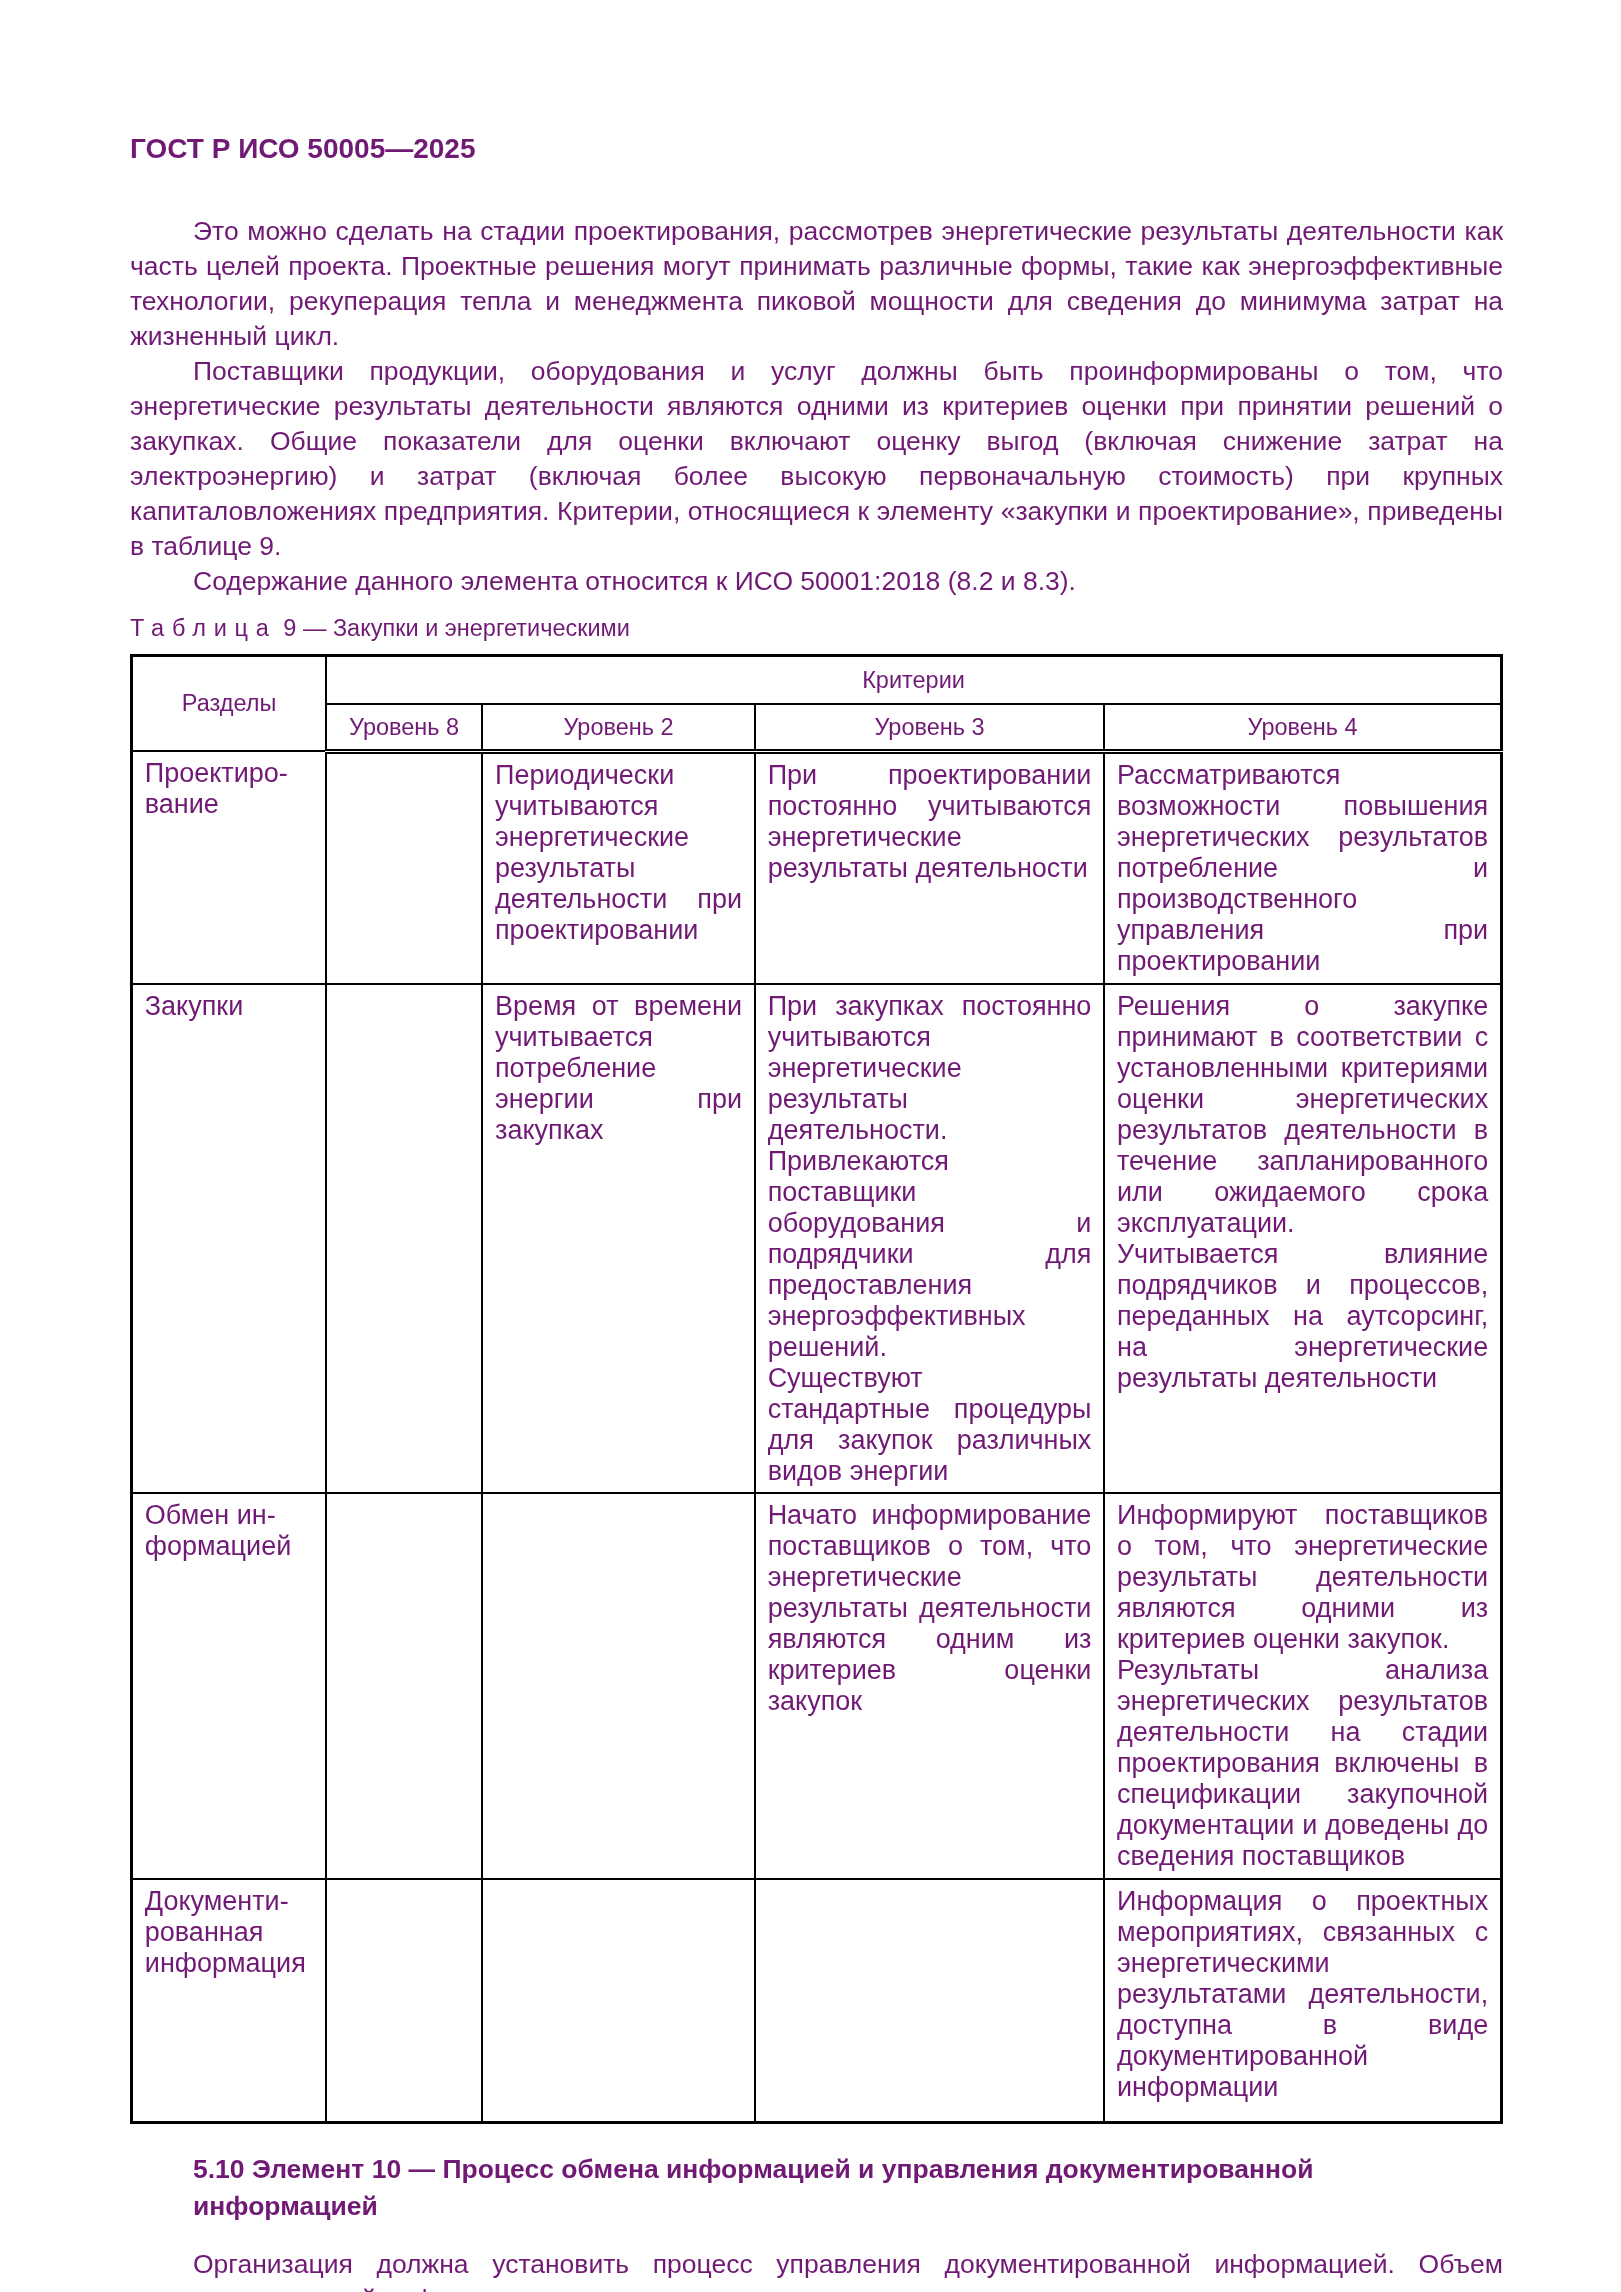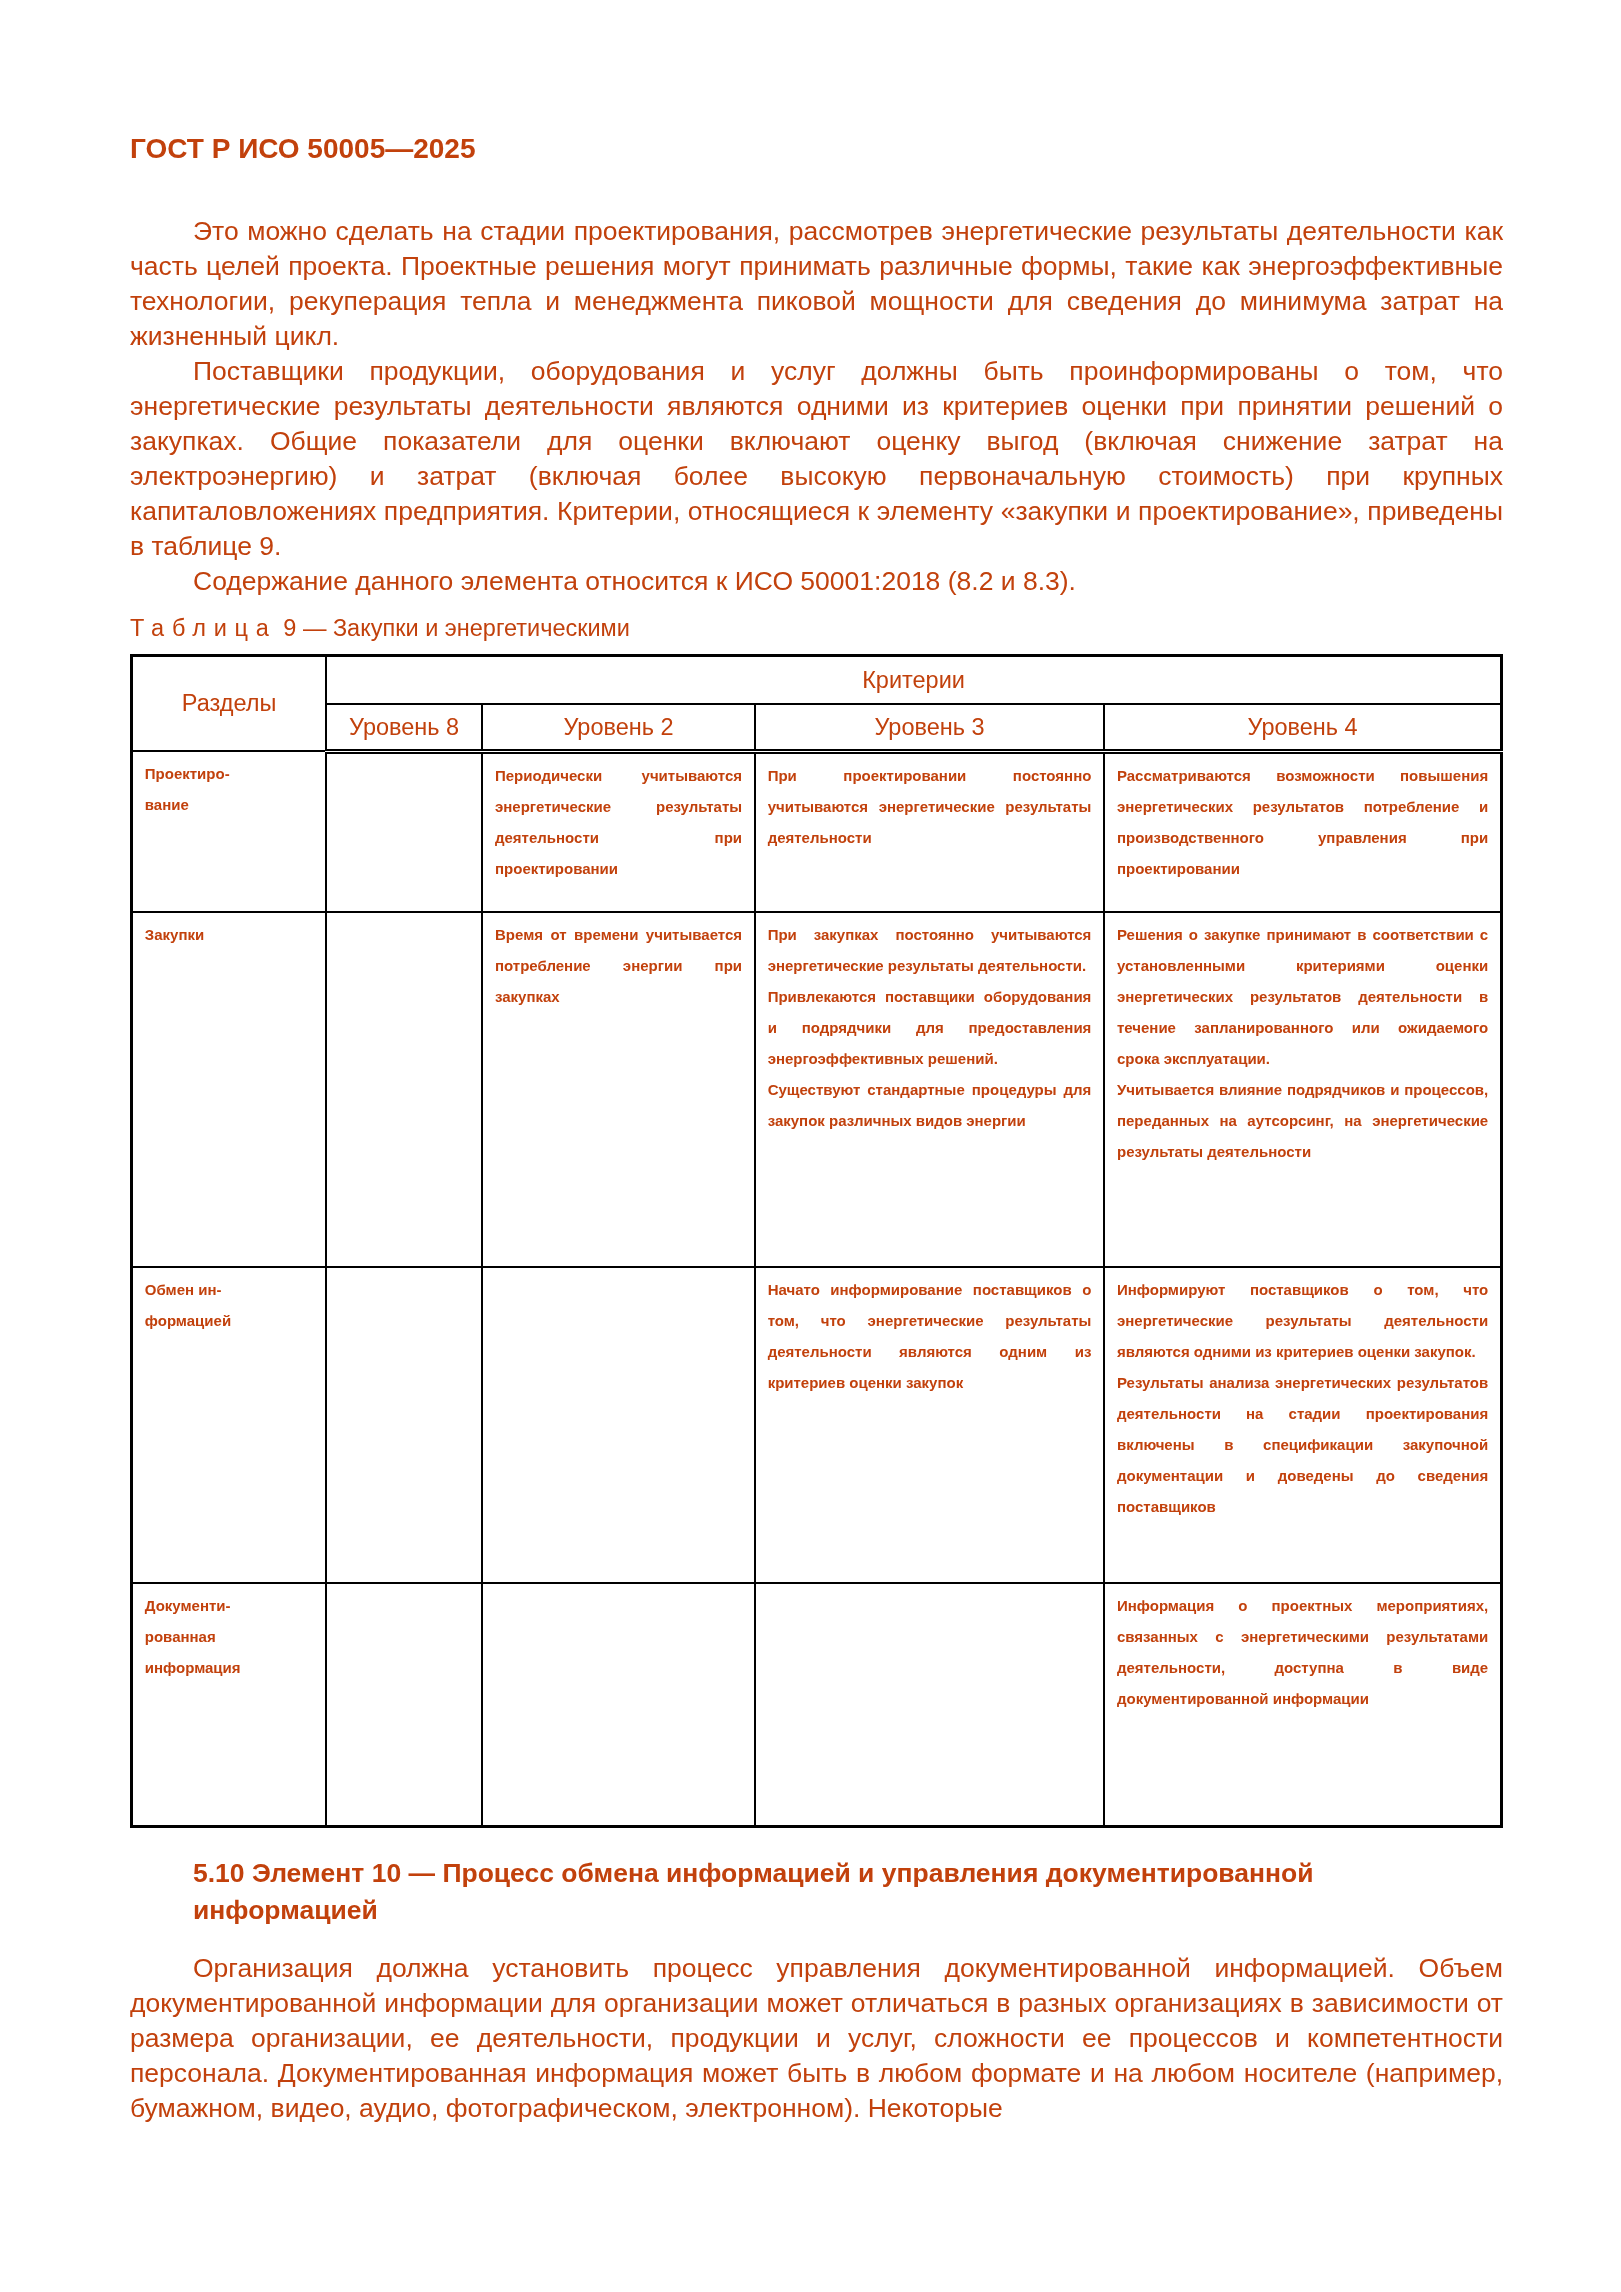--- a/index.html
+++ b/index.html
@@ -5,21 +5,21 @@
   html, body {
     margin: 0;
     padding: 0;
     background: #ffffff;
   }
   .page {
     position: relative;
     width: 1621px;
     height: 2293px;
     background: #ffffff;
-    color: #c2410c;
+    color: #701a75;
     font-family: "Liberation Sans", sans-serif;
     box-sizing: border-box;
     padding: 132px 118px 0 130px;
     overflow: hidden;
   }
   .doc-title {
     font-size: 28px;
     font-weight: bold;
     line-height: 33px;
     margin: 0 0 49px 0;
@@ -57,23 +57,22 @@
     vertical-align: middle;
     padding: 5.9px 7.8px;
   }
   thead tr.h1 { height: 49px; }
   thead tr.levels { height: 47px; }
   th.sections { border-bottom: 5.9px double #000; }
   th.criteria { border-bottom: 2px solid #000; border-radius: 9px; }
   tr.levels th { border-bottom: 5.9px double #000; }
   tbody td {
     vertical-align: top;
-    font-size: 15px;
+    font-size: 27px;
     line-height: 31px;
-    font-weight: bold;
   }
   td.section-cell {
     white-space: pre-line;
     text-align: left;
   }
   td.cell {
     white-space: pre-line;
     text-align: justify;
   }
   tr.row-design { height: 161px; }

